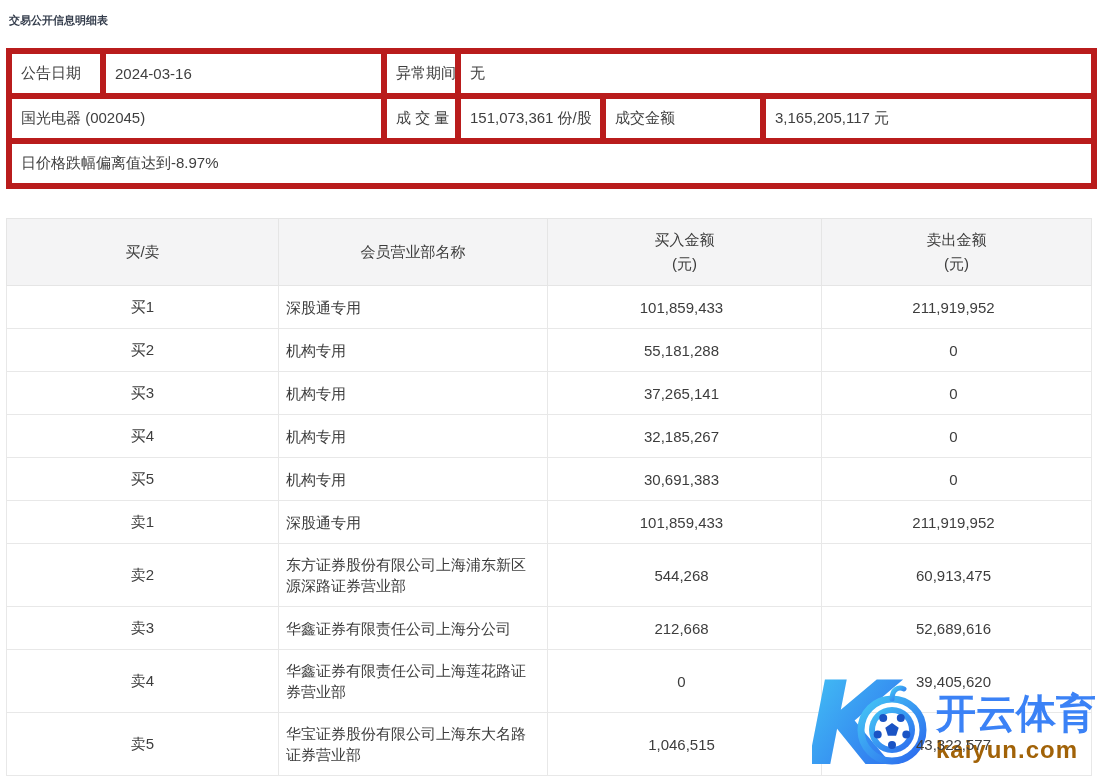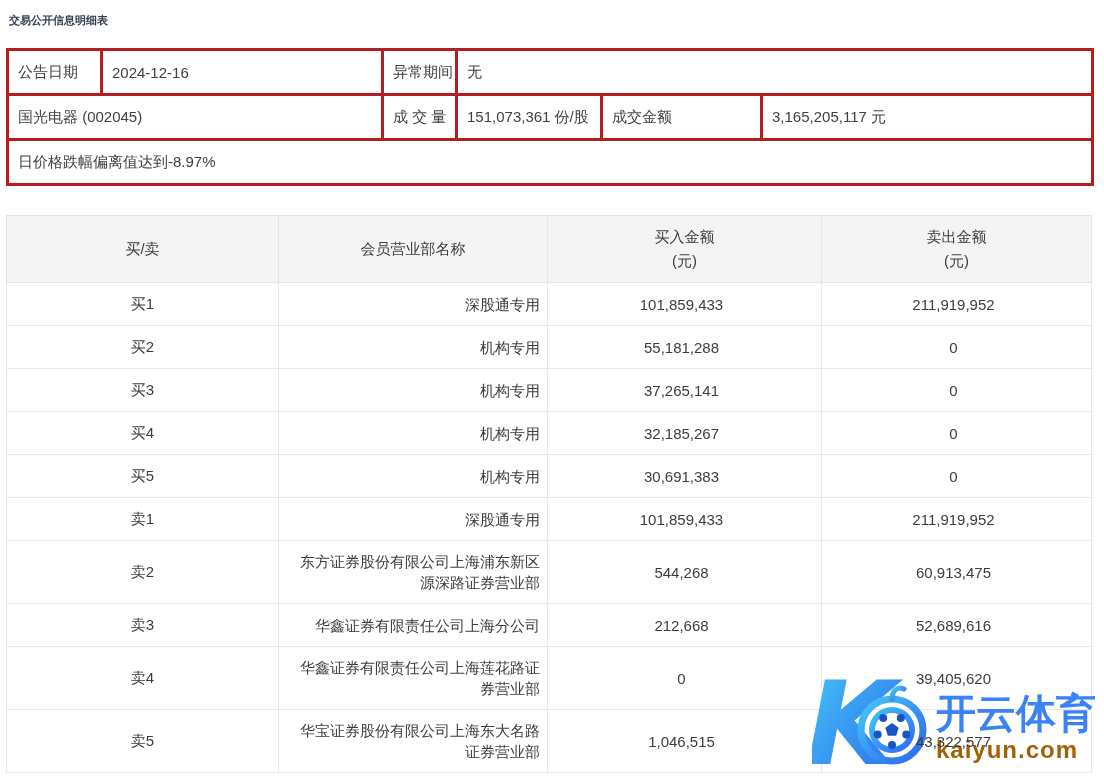--- a/index.html
+++ b/index.html
@@ -23,21 +23,21 @@
   }
 
   table { border-collapse: collapse; table-layout: fixed; }
 
   
   .summary {
     margin: 16px 0 0 6px;
     width: 1085px;
   }
   .summary td {
-    border: 3px solid #b91c1c;
+    border: 6px solid #b91c1c;
     height: 45px;
     padding: 0 8px 0 9px;
     font-size: 15px;
     color: #3f3f3f;
     vertical-align: middle;
     white-space: nowrap;
     overflow: hidden;
   }
 
   
@@ -58,21 +58,21 @@
   }
   .detail td {
     border: 1px solid #e8e8e8;
     height: 43px;
     font-size: 15px;
     color: #3d3d3d;
     vertical-align: middle;
   }
   .detail td.side { text-align: center; }
   .detail td.branch {
-    text-align: right;
+    text-align: left;
     padding: 10px 7px 10px 7px;
     line-height: 21px;
     word-break: break-all;
   }
   .detail td.num {
     text-align: center;
     padding-right: 7px;
     position: relative;  
     z-index: 3;
   }
@@ -119,21 +119,21 @@
       <col style="width:94px">
         <col style="width:281px">
         <col style="width:74px">
       <col style="width:145px">
         <col style="width:160px">
         <col style="width:331px">
     </colgroup>
     <tbody>
         <tr>
       <td>公告日期</td>
-      <td>2024-12-16</td>
+      <td>2024-03-16</td>
       <td>异常期间</td>
       <td colspan="3">无</td>
     </tr>
     <tr>
       <td colspan="2">国光电器 (002045)</td>
       <td>成 交 量</td>
       <td>151,073,361 份/股</td>
       <td>成交金额</td>
       <td>3,165,205,117 元</td>
     </tr>

